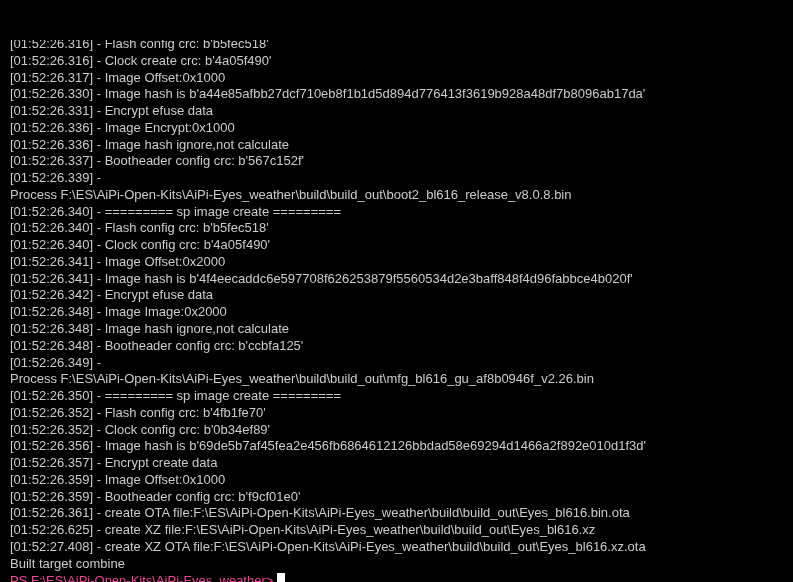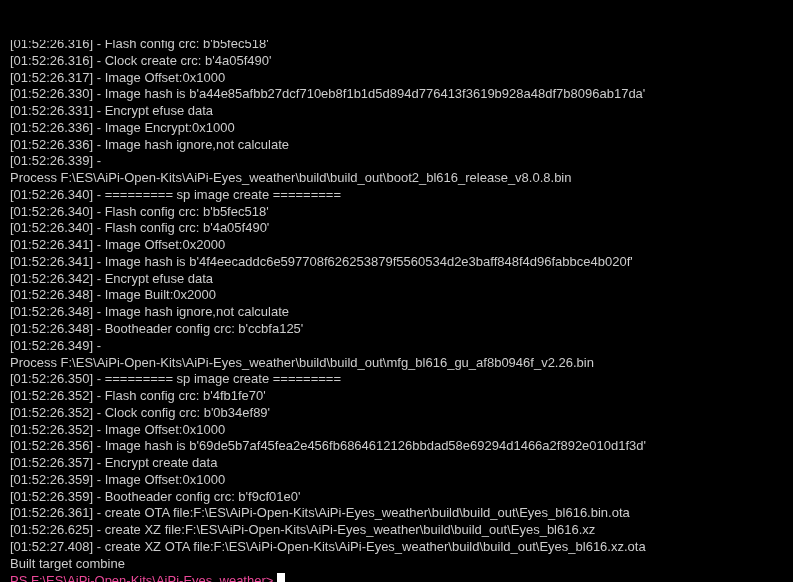--- a/index.html
+++ b/index.html
@@ -63,37 +63,37 @@
 <div id="terminal">
   <div id="scrollback">
 
     <div class="line">[01:52:26.316] - Flash config crc: b'b5fec518'</div>
       <div class="line">[01:52:26.316] - Clock create crc: b'4a05f490'</div>
       <div class="line">[01:52:26.317] - Image Offset:0x1000</div>
       <div class="line">[01:52:26.330] - Image hash is b'a44e85afbb27dcf710eb8f1b1d5d894d776413f3619b928a48df7b8096ab17da'</div>
       <div class="line">[01:52:26.331] - Encrypt efuse data</div>
       <div class="line">[01:52:26.336] - Image Encrypt:0x1000</div>
       <div class="line">[01:52:26.336] - Image hash ignore,not calculate</div>
+      <div class="line">[01:52:26.337] - Bootheader config crc: b'567c152f'</div>
       <div class="line">[01:52:26.339] - </div>
       <div class="line">Process F:\ES\AiPi-Open-Kits\AiPi-Eyes_weather\build\build_out\boot2_bl616_release_v8.0.8.bin</div>
       <div class="line">[01:52:26.340] - ========= sp image create =========</div>
       <div class="line">[01:52:26.340] - Flash config crc: b'b5fec518'</div>
-      <div class="line">[01:52:26.340] - Flash config crc: b'4a05f490'</div>
+      <div class="line">[01:52:26.340] - Clock config crc: b'4a05f490'</div>
       <div class="line">[01:52:26.341] - Image Offset:0x2000</div>
       <div class="line">[01:52:26.341] - Image hash is b'4f4eecaddc6e597708f626253879f5560534d2e3baff848f4d96fabbce4b020f'</div>
       <div class="line">[01:52:26.342] - Encrypt efuse data</div>
-      <div class="line">[01:52:26.348] - Image Built:0x2000</div>
+      <div class="line">[01:52:26.348] - Image Image:0x2000</div>
       <div class="line">[01:52:26.348] - Image hash ignore,not calculate</div>
       <div class="line">[01:52:26.348] - Bootheader config crc: b'ccbfa125'</div>
       <div class="line">[01:52:26.349] - </div>
       <div class="line">Process F:\ES\AiPi-Open-Kits\AiPi-Eyes_weather\build\build_out\mfg_bl616_gu_af8b0946f_v2.26.bin</div>
       <div class="line">[01:52:26.350] - ========= sp image create =========</div>
       <div class="line">[01:52:26.352] - Flash config crc: b'4fb1fe70'</div>
       <div class="line">[01:52:26.352] - Clock config crc: b'0b34ef89'</div>
-      <div class="line">[01:52:26.352] - Image Offset:0x1000</div>
       <div class="line">[01:52:26.356] - Image hash is b'69de5b7af45fea2e456fb6864612126bbdad58e69294d1466a2f892e010d1f3d'</div>
       <div class="line">[01:52:26.357] - Encrypt create data</div>
       <div class="line">[01:52:26.359] - Image Offset:0x1000</div>
       <div class="line">[01:52:26.359] - Bootheader config crc: b'f9cf01e0'</div>
       <div class="line">[01:52:26.361] - create OTA file:F:\ES\AiPi-Open-Kits\AiPi-Eyes_weather\build\build_out\Eyes_bl616.bin.ota</div>
       <div class="line">[01:52:26.625] - create XZ file:F:\ES\AiPi-Open-Kits\AiPi-Eyes_weather\build\build_out\Eyes_bl616.xz</div>
       <div class="line">[01:52:27.408] - create XZ OTA file:F:\ES\AiPi-Open-Kits\AiPi-Eyes_weather\build\build_out\Eyes_bl616.xz.ota</div>
       <div class="line">Built target combine</div>
       <div class="prompt-line"><span>PS F:\ES\AiPi-Open-Kits\AiPi-Eyes_weather&gt;</span><span></span><span class="cursor"></span></div>
   </div>

